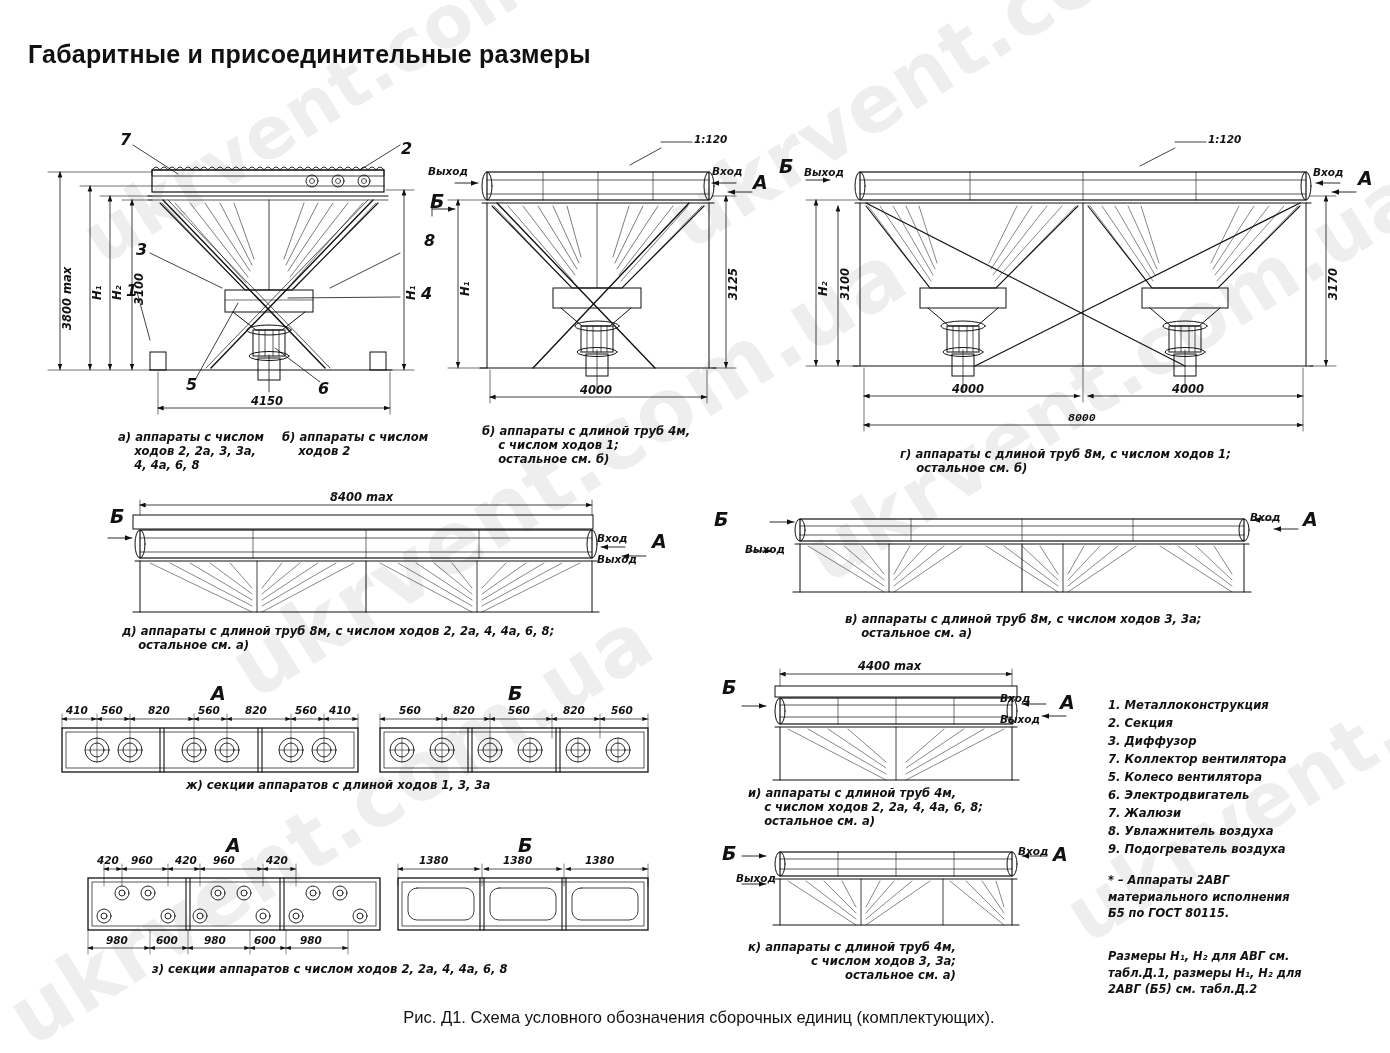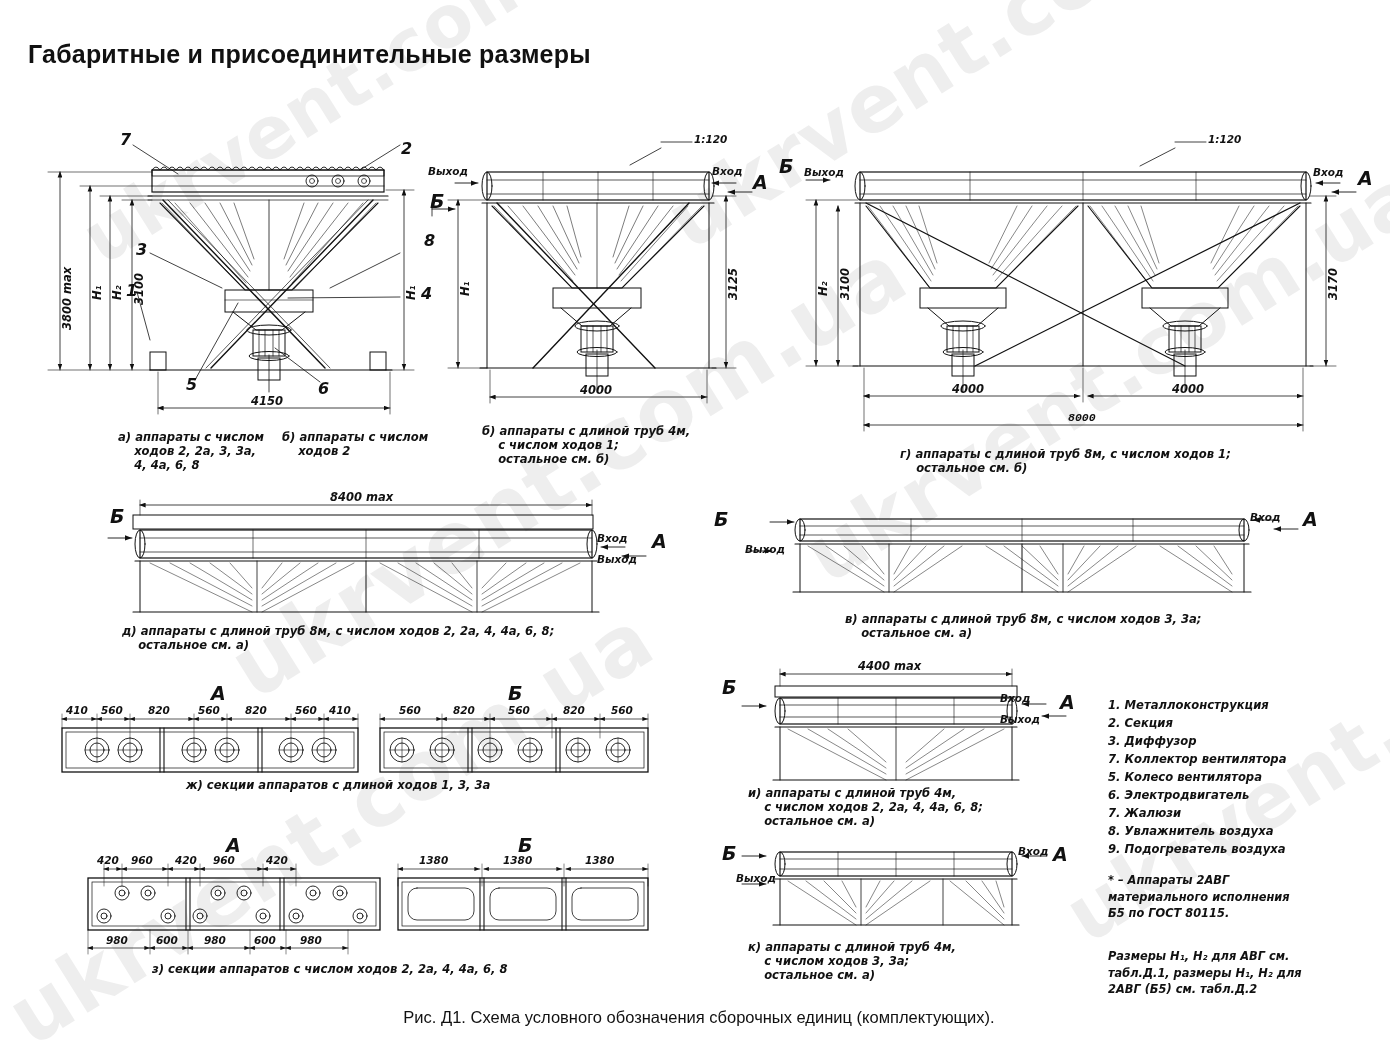--- a/index.html
+++ b/index.html
@@ -807,21 +807,21 @@
 <div class="tl dimsm" style="left:1000px;top:713px;">Выход</div>
 <div class="tl secletter" style="left:1060px;top:691px;">А</div>
 <div class="tl cap" style="left:748px;top:786px;white-space:pre;">и) аппараты с длиной труб 4м,
     с числом ходов 2, 2а, 4, 4а, 6, 8;
     остальное см. а)</div>
 
 <div class="tl secletter" style="left:722px;top:842px;">Б</div>
 <div class="tl dimsm" style="left:1018px;top:845px;">Вход</div>
 <div class="tl dimsm" style="left:736px;top:872px;">Выход</div>
 <div class="tl secletter" style="left:1053px;top:843px;">А</div>
-<div class="tl cap" style="left:748px;top:940px;white-space:pre;">к) аппараты с длиной труб 4м,
+<div class="tl cap" style="left:748px;top:940px;white-space:pre;text-align:right;">к) аппараты с длиной труб 4м,
     с числом ходов 3, 3а;
     остальное см. а)</div>
 
 <div class="legend" style="left:1108px;top:697px;">1. Металлоконструкция</div>
 <div class="legend" style="left:1108px;top:715px;">2. Секция</div>
 <div class="legend" style="left:1108px;top:733px;">3. Диффузор</div>
 <div class="legend" style="left:1108px;top:751px;">7. Коллектор вентилятора</div>
 <div class="legend" style="left:1108px;top:769px;">5. Колесо вентилятора</div>
 <div class="legend" style="left:1108px;top:787px;">6. Электродвигатель</div>
 <div class="legend" style="left:1108px;top:805px;">7. Жалюзи</div>

